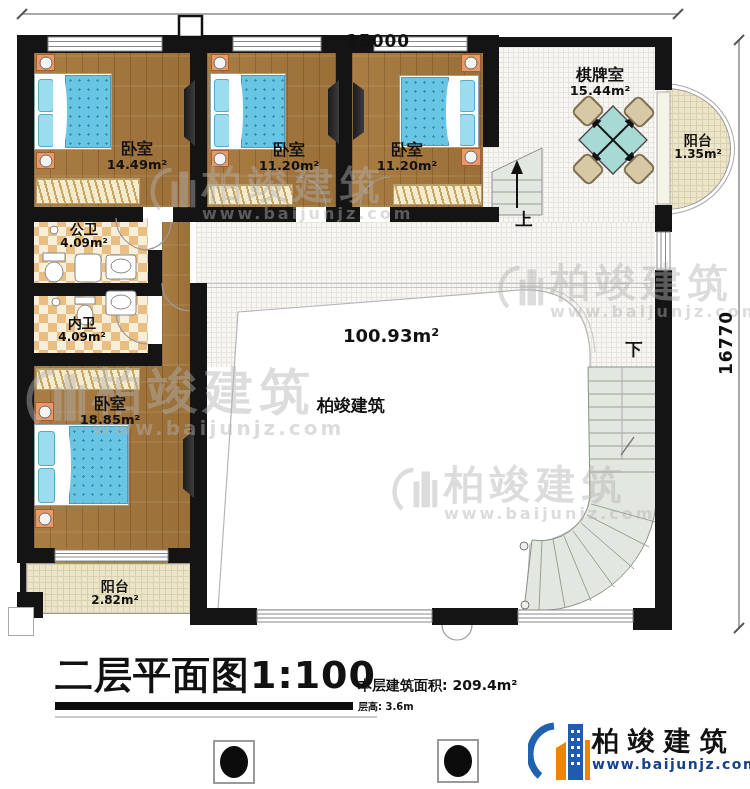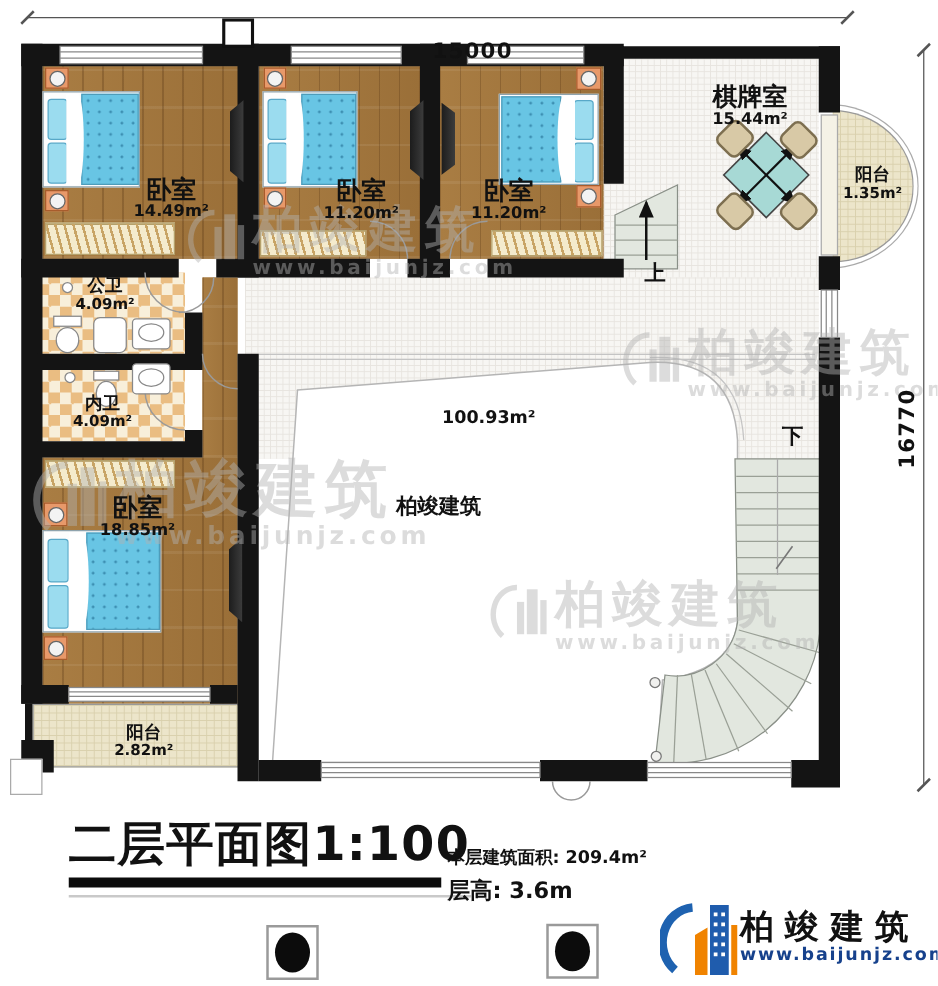--- a/index.html
+++ b/index.html
@@ -33,21 +33,21 @@
   .stand:after{content:"";position:absolute;left:50%;top:50%;width:11px;height:11px;
     transform:translate(-50%,-50%);border-radius:50%;background:#f3f3f3;border:1px solid #666;}
   .tv{background:linear-gradient(90deg,#1c1c1c,#3c3c3c);}
   .ward{background:#f4ebcd;border:1px solid #b4a06b;box-sizing:border-box;
     background-image:repeating-linear-gradient(75deg,transparent 0 5px,#c8a465 5px 7px),
                      linear-gradient(#b4a06b 1px,transparent 1px);
     background-position:0 0,0 50%;}
   
   .rl{position:absolute;transform:translateX(-50%);text-align:center;white-space:nowrap;
       font-weight:bold;line-height:1.15;}
-  .rl .nm{font-size:20px;}
+  .rl .nm{font-size:16px;}
   .rl .ar{font-size:13px;}
   .sm .nm{font-size:14px;} .sm .ar{font-size:12px;}
   .dimtxt{position:absolute;font-weight:bold;font-size:17px;letter-spacing:1px;}
   
   .wm{position:absolute;color:rgba(178,178,178,.45);display:flex;align-items:center;gap:6px;
       white-space:nowrap;pointer-events:none;}
   .wm .t1{font-size:40px;font-weight:bold;letter-spacing:6px;line-height:1;}
   .wm .t2{font-size:16px;font-weight:bold;letter-spacing:3px;line-height:1;margin-top:2px;}
   .wm.big .t1{font-size:50px;} .wm.big .t2{font-size:20px;}
   
@@ -348,40 +348,40 @@
 </div>
 <div class="rl" style="left:110px;top:395px;">
   <div class="nm">卧室</div>
   <div class="ar">18.85m²</div>
 </div>
 <div class="rl sm" style="left:115px;top:578px;">
   <div class="nm">阳台</div>
   <div class="ar">2.82m²</div>
 </div>
 <div class="rl" style="left:391px;top:326px;">
-  <div class="ar" style="font-size:14px;">100.93m²</div>
+  <div class="ar" style="font-size:18px;">100.93m²</div>
 </div>
 <div class="rl" style="left:351px;top:396px;">
   <div class="nm" style="font-size:17px;">柏竣建筑</div>
 </div>
 <div class="rl" style="left:524px;top:210px;">
   <div class="nm" style="font-size:17px;">上</div>
 </div>
 <div class="rl" style="left:634px;top:340px;">
   <div class="nm" style="font-size:17px;">下</div>
 </div>
 
 <div class="dimtxt" style="left:330px;top:31px;margin-left:16px;">15000</div>
 <div class="dimtxt" style="left:716px;top:375px;transform:rotate(-90deg);transform-origin:left top;">16770</div>
 
 <div class="abs" style="left:55px;top:650px;font-size:38px;font-weight:bold;letter-spacing:1px;white-space:nowrap;">二层平面图1:100</div>
 <div class="abs" style="left:55px;top:702px;width:298px;height:8px;background:#0c0c0c;"></div>
 <div class="abs" style="left:55px;top:716px;width:322px;height:2px;background:#c9c9c9;"></div>
 <div class="abs" style="left:358px;top:677px;font-size:14px;font-weight:bold;">本层建筑面积: 209.4m²</div>
-<div class="abs" style="left:358px;top:700px;font-size:18px;font-weight:bold;">层高: 3.6m</div>
+<div class="abs" style="left:358px;top:700px;font-size:10px;font-weight:bold;">层高: 3.6m</div>
 
 <div class="colbox" style="left:213px;top:740px;width:38px;height:40px;"></div>
 <div class="colbox" style="left:437px;top:739px;width:38px;height:40px;"></div>
 <div class="abs" style="left:8px;top:607px;width:24px;height:27px;background:#fff;border:1px solid #aaa;"></div>
 <div class="abs" style="left:655px;top:606px;width:27px;height:26px;background:#fff;border:1px solid #aaa;z-index:-1;"></div>
 
 <svg class="abs" width="62" height="70" viewBox="0 0 62 70" style="left:528px;top:714px;">
   <path d="M26,12 A26,28 0 0 0 12,62" stroke="#1e62b0" stroke-width="7" fill="none"></path>
   <path d="M28,34 L38,28 L38,66 L28,66 Z" fill="#f08300"></path>
   <rect x="40" y="10" width="15" height="56" fill="#1f5cad"></rect>

